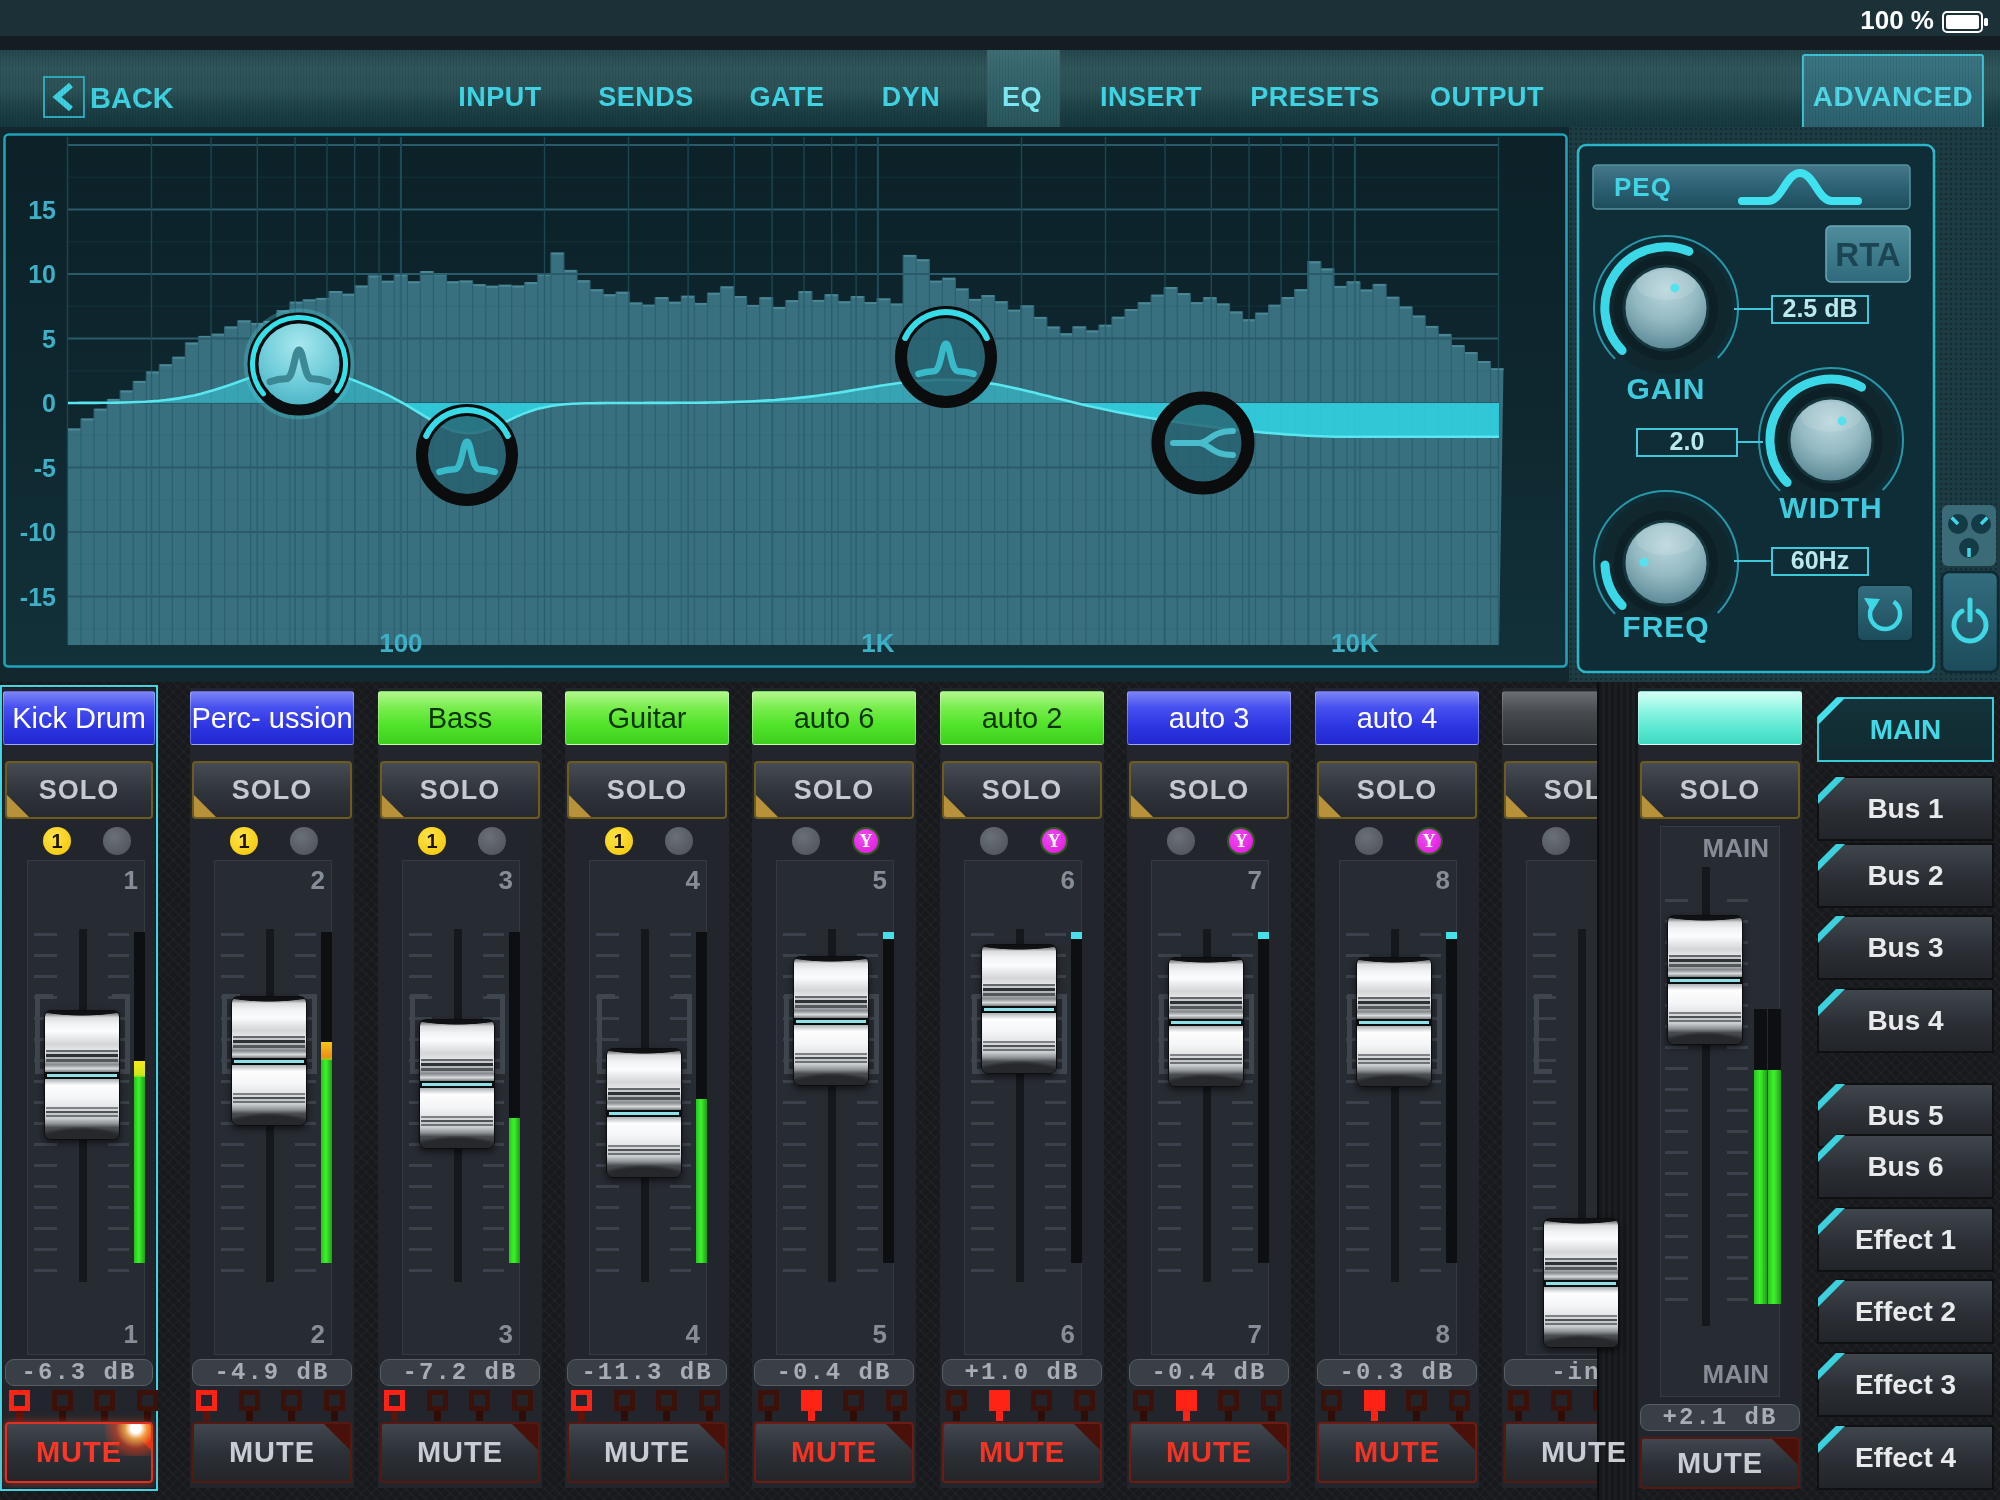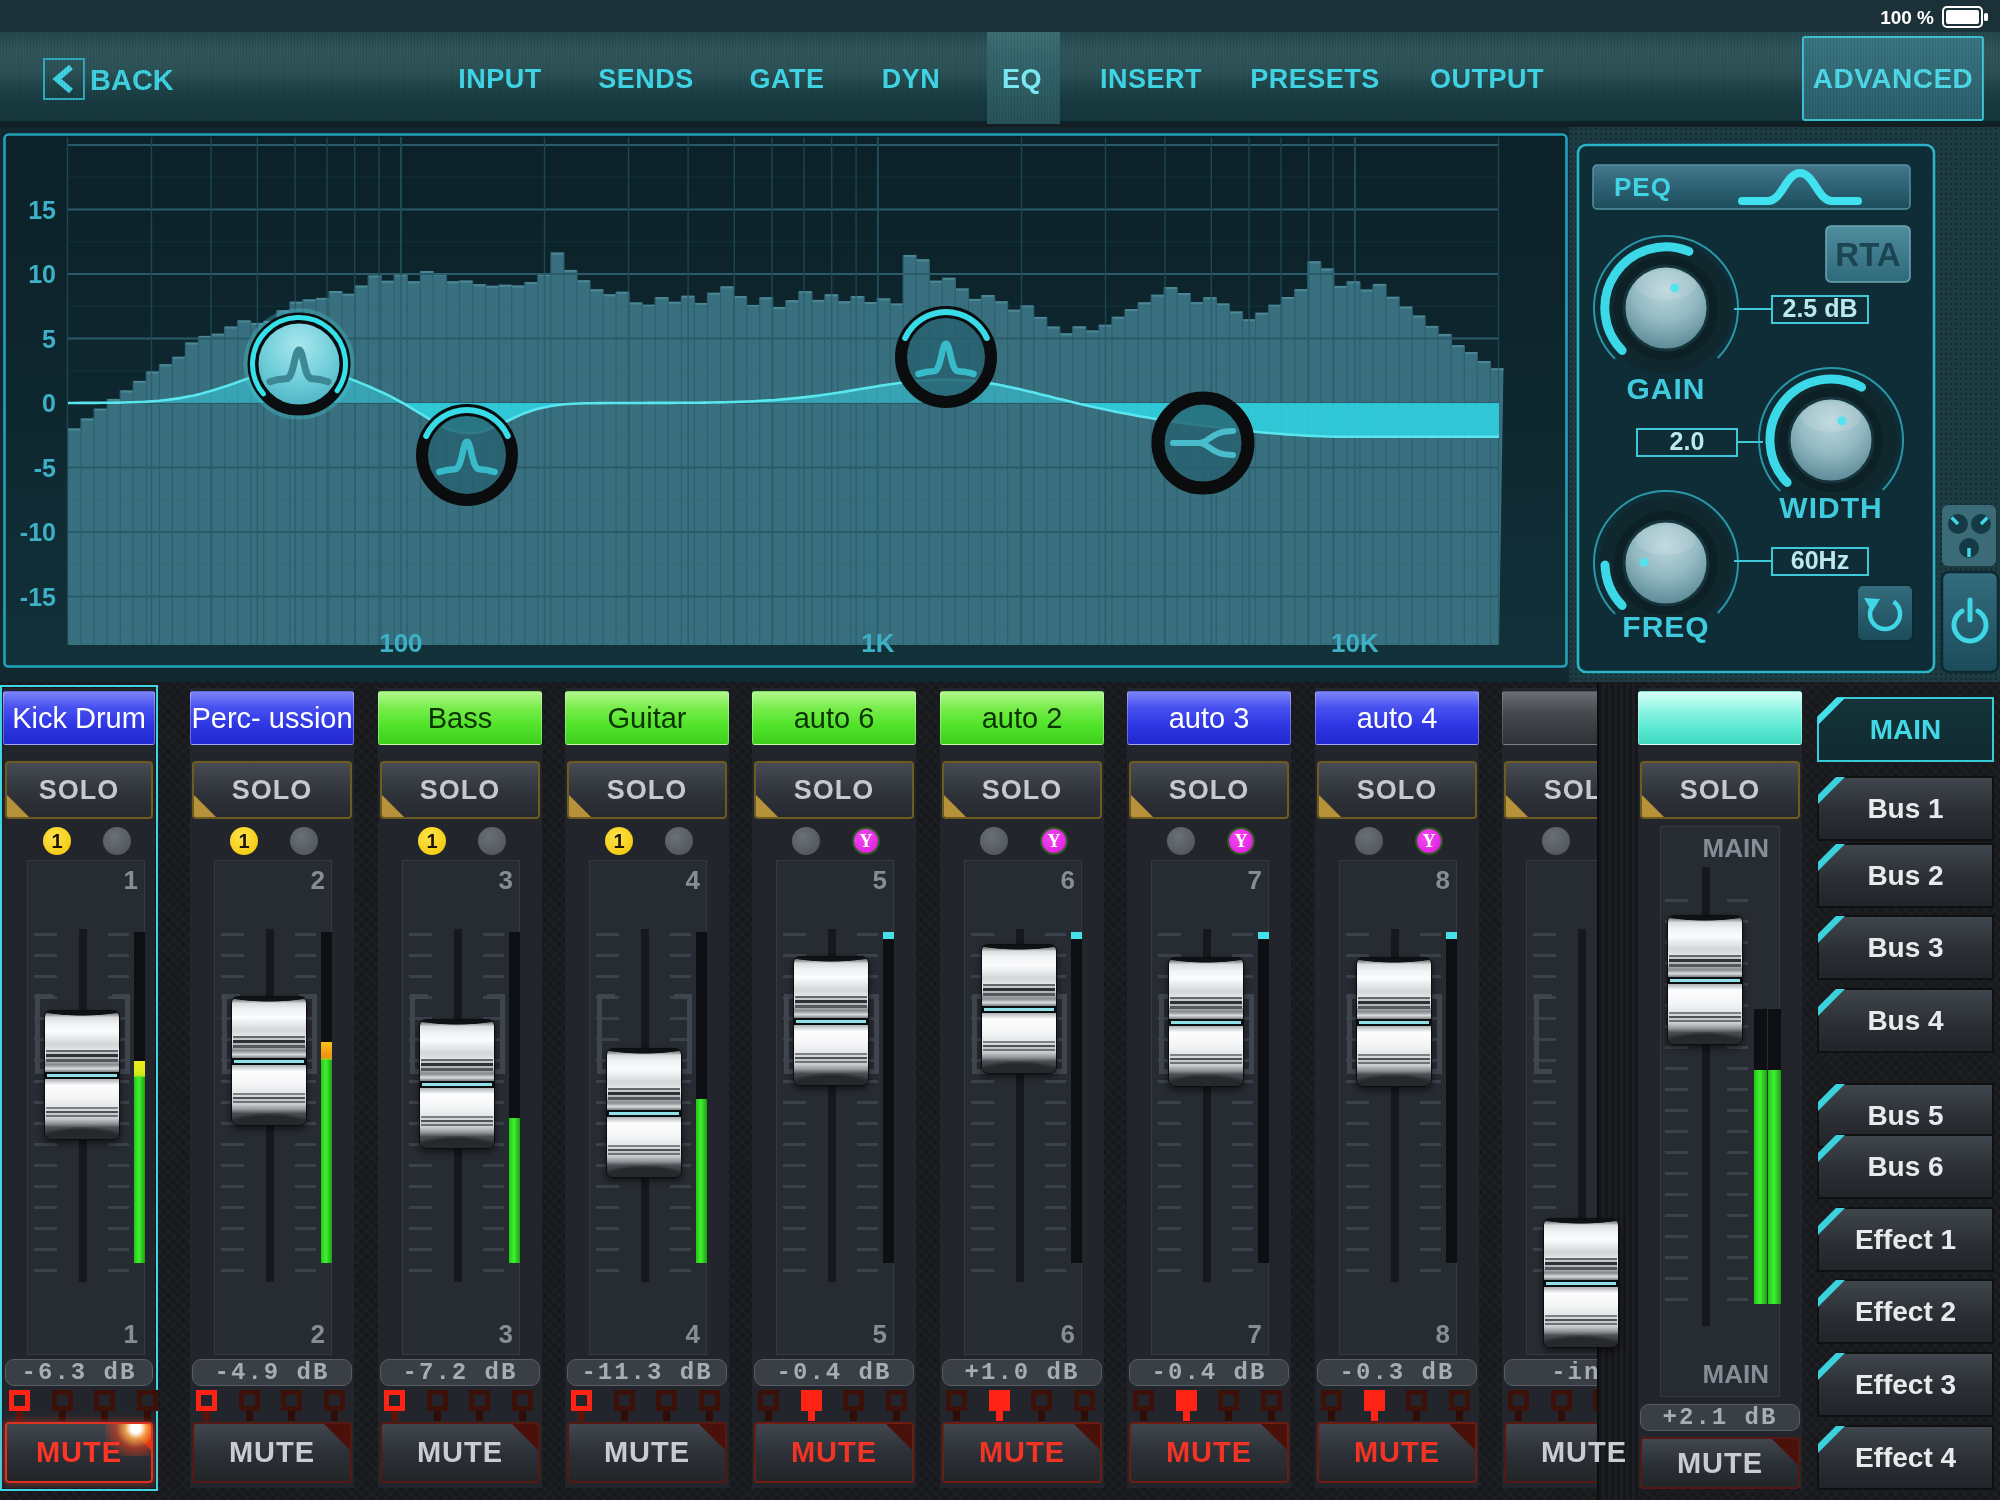--- a/index.html
+++ b/index.html
@@ -1,19 +1,19 @@
 <!DOCTYPE html>
 <html><head><meta charset="utf-8"><style>
 *{margin:0;padding:0;box-sizing:border-box}
 html,body{width:2000px;height:1500px;overflow:hidden;background:#101b1e;font-family:"Liberation Sans",sans-serif}
 #root{position:absolute;left:0;top:0;width:2000px;height:1500px;background:#141d21}
 .statusbar{position:absolute;left:0;top:0;width:2000px;height:36px;background:#1b3137}
 .time{position:absolute;left:0;right:0;top:5px;text-align:center;color:#fff;font-size:26px;font-weight:bold}
-.batt{position:absolute;right:12px;top:5px;color:#fff;font-size:19px;font-weight:bold}
-.navbar{position:absolute;left:0;top:32px;width:2000px;height:92px;
+.batt{position:absolute;right:12px;top:5px;color:#fff;font-size:26px;font-weight:bold}
+.navbar{position:absolute;left:0;top:50px;width:2000px;height:92px;
 background:linear-gradient(180deg,#24484d 0%,#30565b 20%,#2c5257 45%,#1f4449 62%,#183c42 75%,#15373d 100%);
 border-bottom:3px solid #0c2226}
 .navbar:after{content:"";position:absolute;inset:0;background:repeating-linear-gradient(90deg,rgba(0,0,0,0.08) 0 1px,transparent 1px 3px)}
 .eqsel{position:absolute;left:987px;top:0;width:73px;height:92px;background:linear-gradient(180deg,#3e6d74,#2f5f66 55%,#275258)}
 .backbox{position:absolute;left:43px;top:26px;width:42px;height:42px;border:2.5px solid #2fa9bd;display:flex;align-items:center;justify-content:center}
 .backtxt{position:absolute;left:90px;top:32px;color:#3fd2e2;font-size:29px;font-weight:bold}
 .tab{position:absolute;top:32px;transform:translateX(-50%);color:#3fd2e2;font-size:27px;font-weight:bold;letter-spacing:0.5px;z-index:2}
 .tabsel{color:#7ae6ef}
 .advbtn{position:absolute;left:1802px;top:4px;width:182px;height:85px;background:linear-gradient(180deg,#3a7682,#2a5f6c);
 border:2.5px solid #3fc3d5;border-radius:3px;color:#4fdaea;font-size:28px;font-weight:bold;

